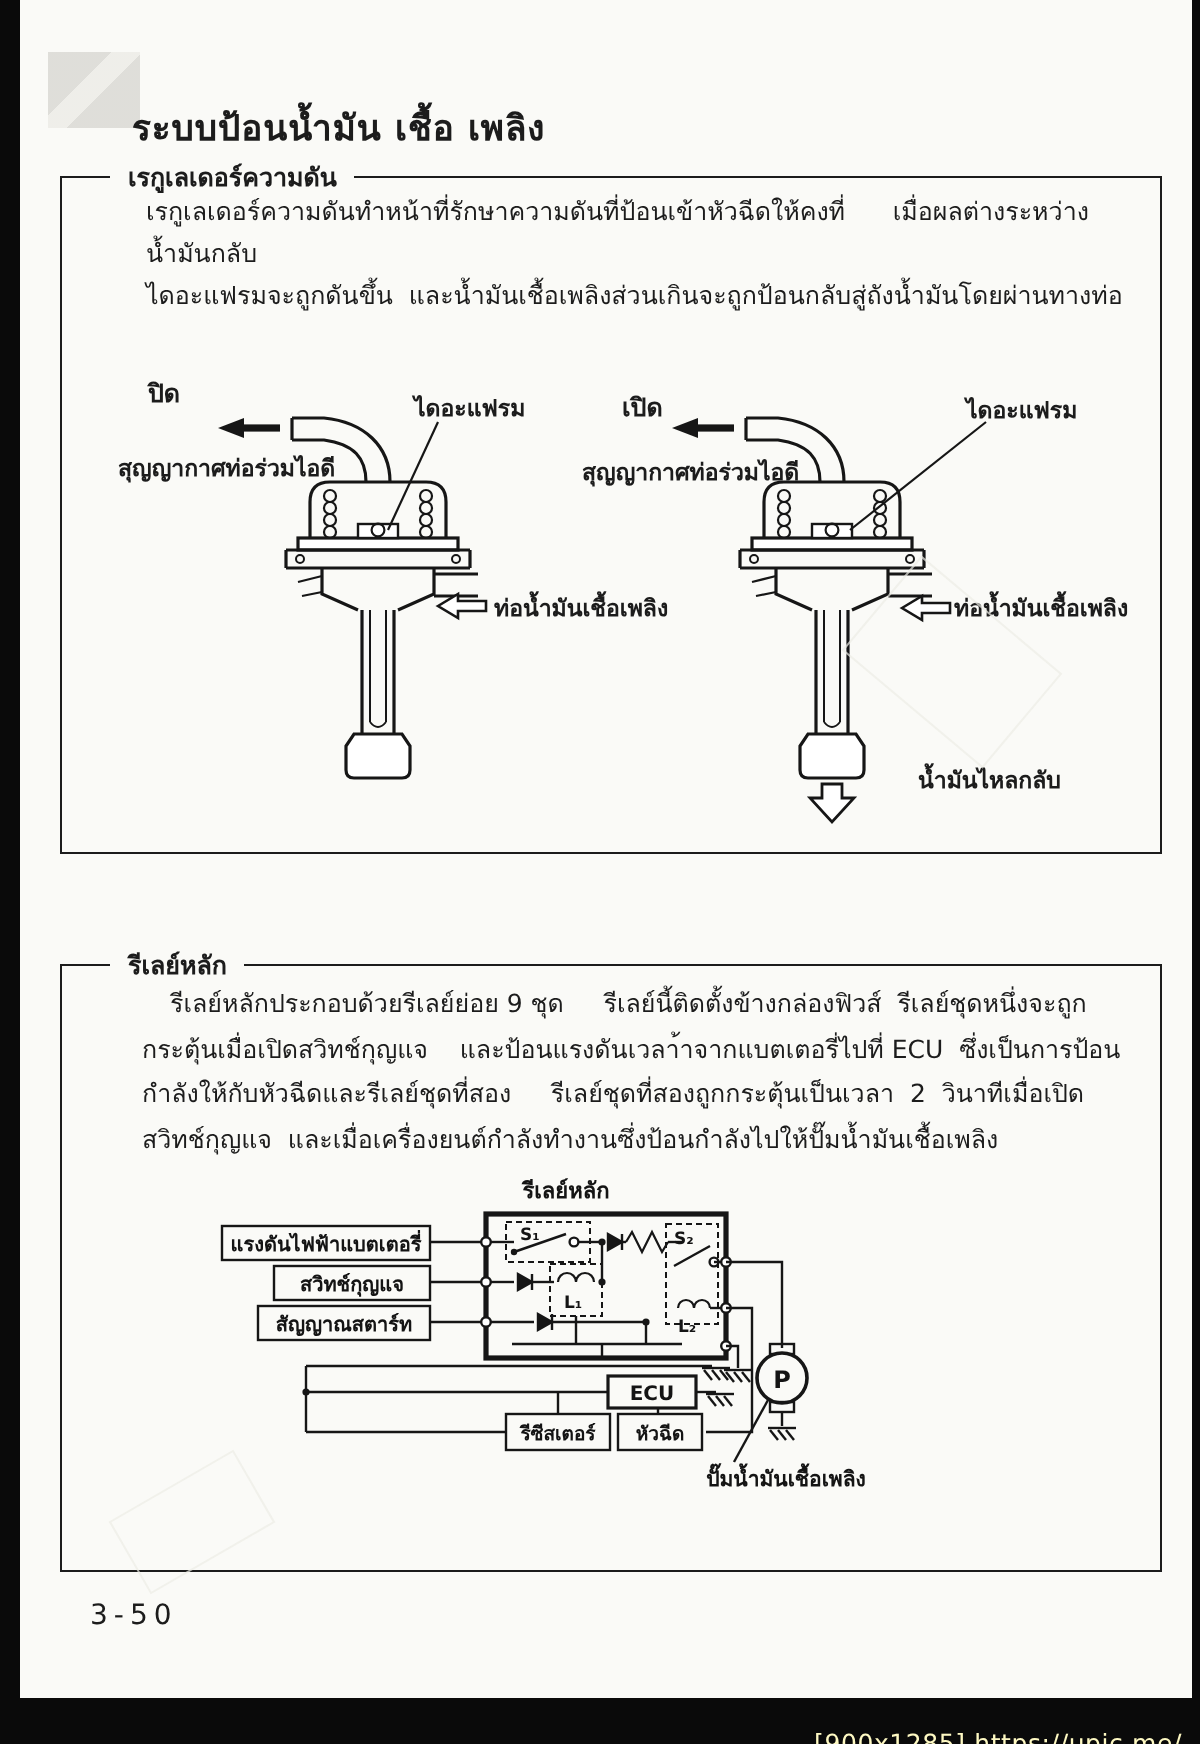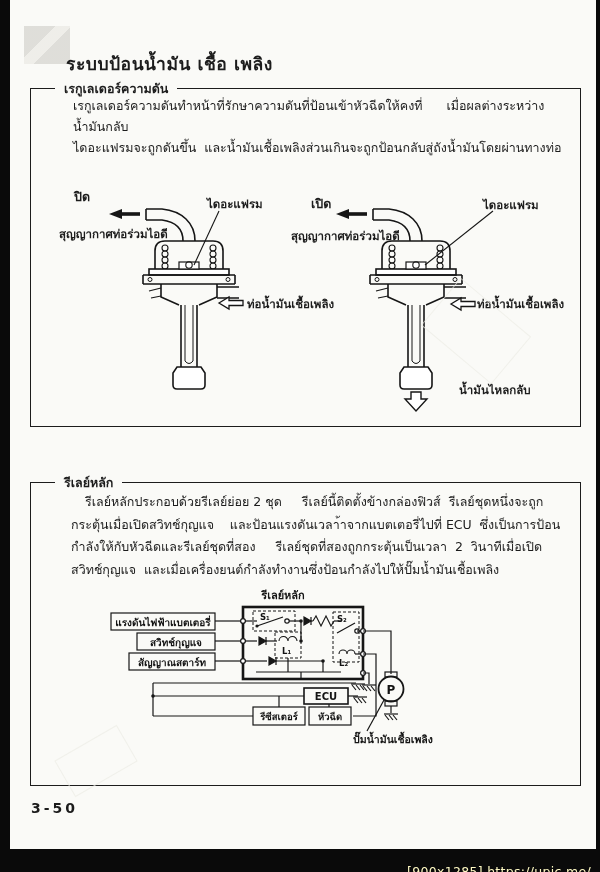--- a/index.html
+++ b/index.html
@@ -25,21 +25,21 @@
   .para{position:absolute;left:42px;top:6px;font-size:12.5px;}
   .para .pline{white-space:pre;height:21px;line-height:21px;}
   #relay-para{top:8px;left:40px;}
   #relay-para .pline{height:22.5px;line-height:22.5px;}
   #relay-para .pline:first-child{padding-left:14px;}
   .state-label{position:absolute;font-size:12.5px;font-weight:bold;white-space:pre;}
   .diag-label{position:absolute;font-size:11.5px;font-weight:bold;white-space:pre;}
   .open-arrow{position:absolute;}
   svg text{fill:#141414;}
   .ghost{position:absolute;border:1px solid #edece6;opacity:.7;pointer-events:none;}
-  #page-number{position:absolute;left:31px;top:800px;font-size:14px;font-weight:bold;letter-spacing:3px;}
+  #page-number{position:absolute;left:45px;top:800px;font-size:14px;font-weight:normal;letter-spacing:3px;}
 </style>
 </head>
 <body>
 
 <svg width="0" height="0" style="position:absolute" aria-hidden="true">
   <defs>
     <g id="regulator-sym" fill="none" stroke="#161616" stroke-width="1.6">
 
       <path d="M84,42 C84,30 78,23 63,21 L47,21"></path>
       <path d="M96,42 C96,24 83,12 63,10 L47,10"></path>
@@ -143,21 +143,21 @@
     <polygon points="2,8 12,2 12,5.5 26,5.5 26,10.5 12,10.5 12,14" fill="#fff" stroke="#161616" stroke-width="1.3"></polygon>
   </svg>
   <div class="diag-label" style="left:446px;top:206px;">ท่อน้ำมันเชื้อเพลิง</div>
   <div class="diag-label" style="left:428px;top:292px;">น้ำมันไหลกลับ</div>
 </div>
 
 <div class="section-box" id="relay-box">
   <div class="section-heading">รีเลย์หลัก</div>
 
   <div class="para" id="relay-para">
-    <div class="pline">รีเลย์หลักประกอบด้วยรีเลย์ย่อย 2 ชุด     รีเลย์นี้ติดตั้งข้างกล่องฟิวส์  รีเลย์ชุดหนึ่งจะถูก</div>
+    <div class="pline">รีเลย์หลักประกอบด้วยรีเลย์ย่อย 9 ชุด     รีเลย์นี้ติดตั้งข้างกล่องฟิวส์  รีเลย์ชุดหนึ่งจะถูก</div>
     <div class="pline">กระตุ้นเมื่อเปิดสวิทช์กุญแจ    และป้อนแรงดันเวลา้าจากแบตเตอรี่ไปที่ ECU  ซึ่งเป็นการป้อน</div>
     <div class="pline">กำลังให้กับหัวฉีดและรีเลย์ชุดที่สอง     รีเลย์ชุดที่สองถูกกระตุ้นเป็นเวลา  2  วินาทีเมื่อเปิด</div>
     <div class="pline">สวิทช์กุญแจ  และเมื่อเครื่องยนต์กำลังทำงานซึ่งป้อนกำลังไปให้ปั๊มน้ำมันเชื้อเพลิง</div>
   </div>
 
   <svg style="position:absolute;left:30px;top:103px;" width="460" height="180" viewBox="0 0 460 180" fill="none" stroke="#161616" stroke-width="1.2">
 
     <text x="222" y="13" text-anchor="middle" font-size="11" font-weight="bold" stroke="none">รีเลย์หลัก</text>
 
     <rect x="50" y="27" width="104" height="17" fill="#fafaf7"></rect>

